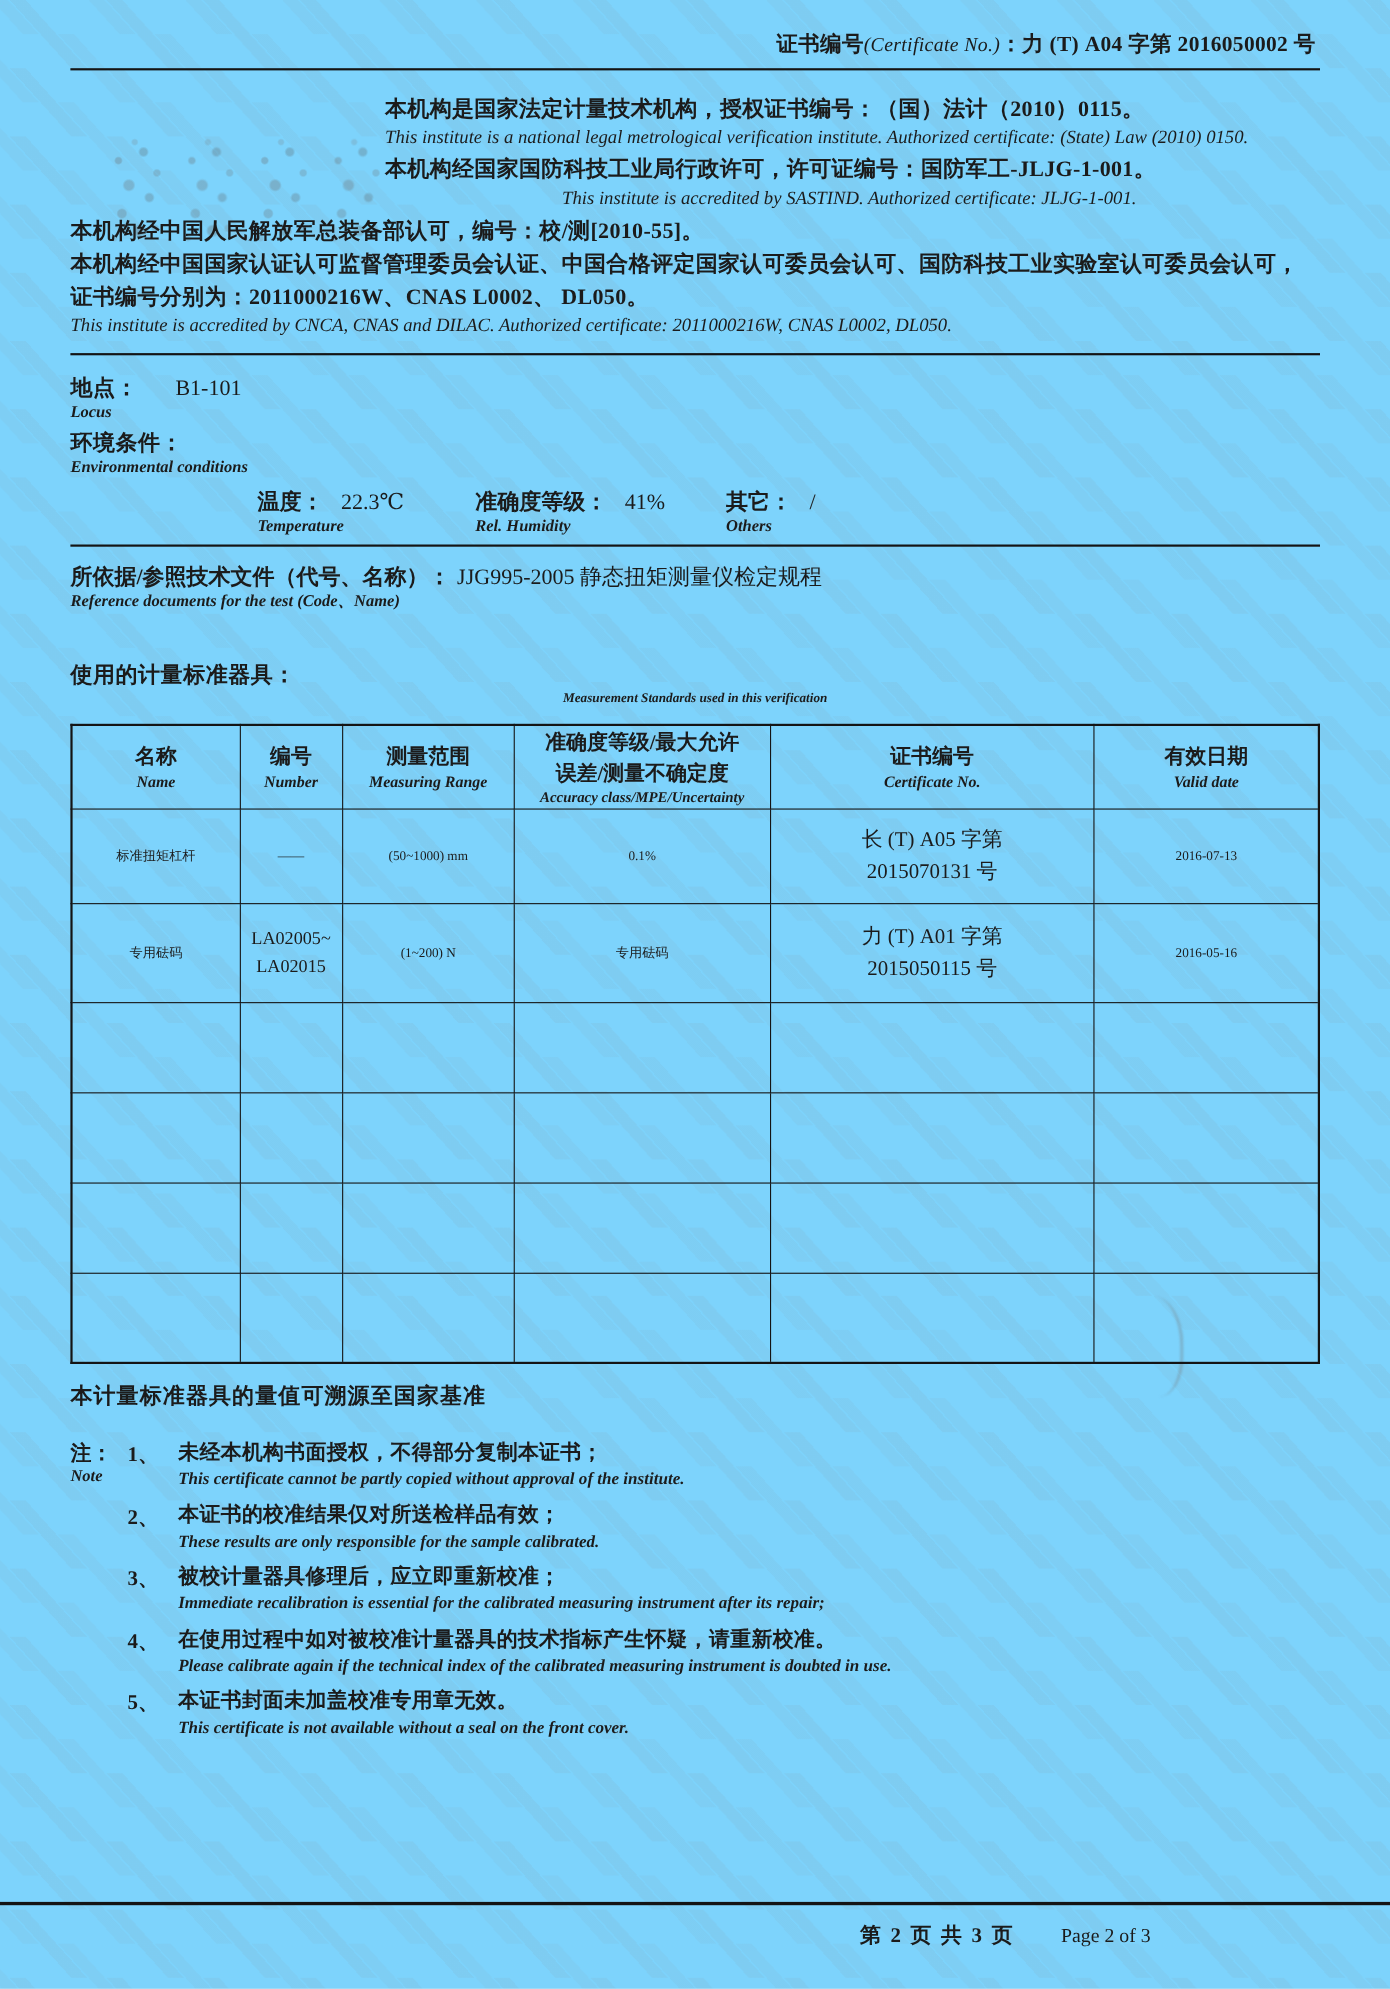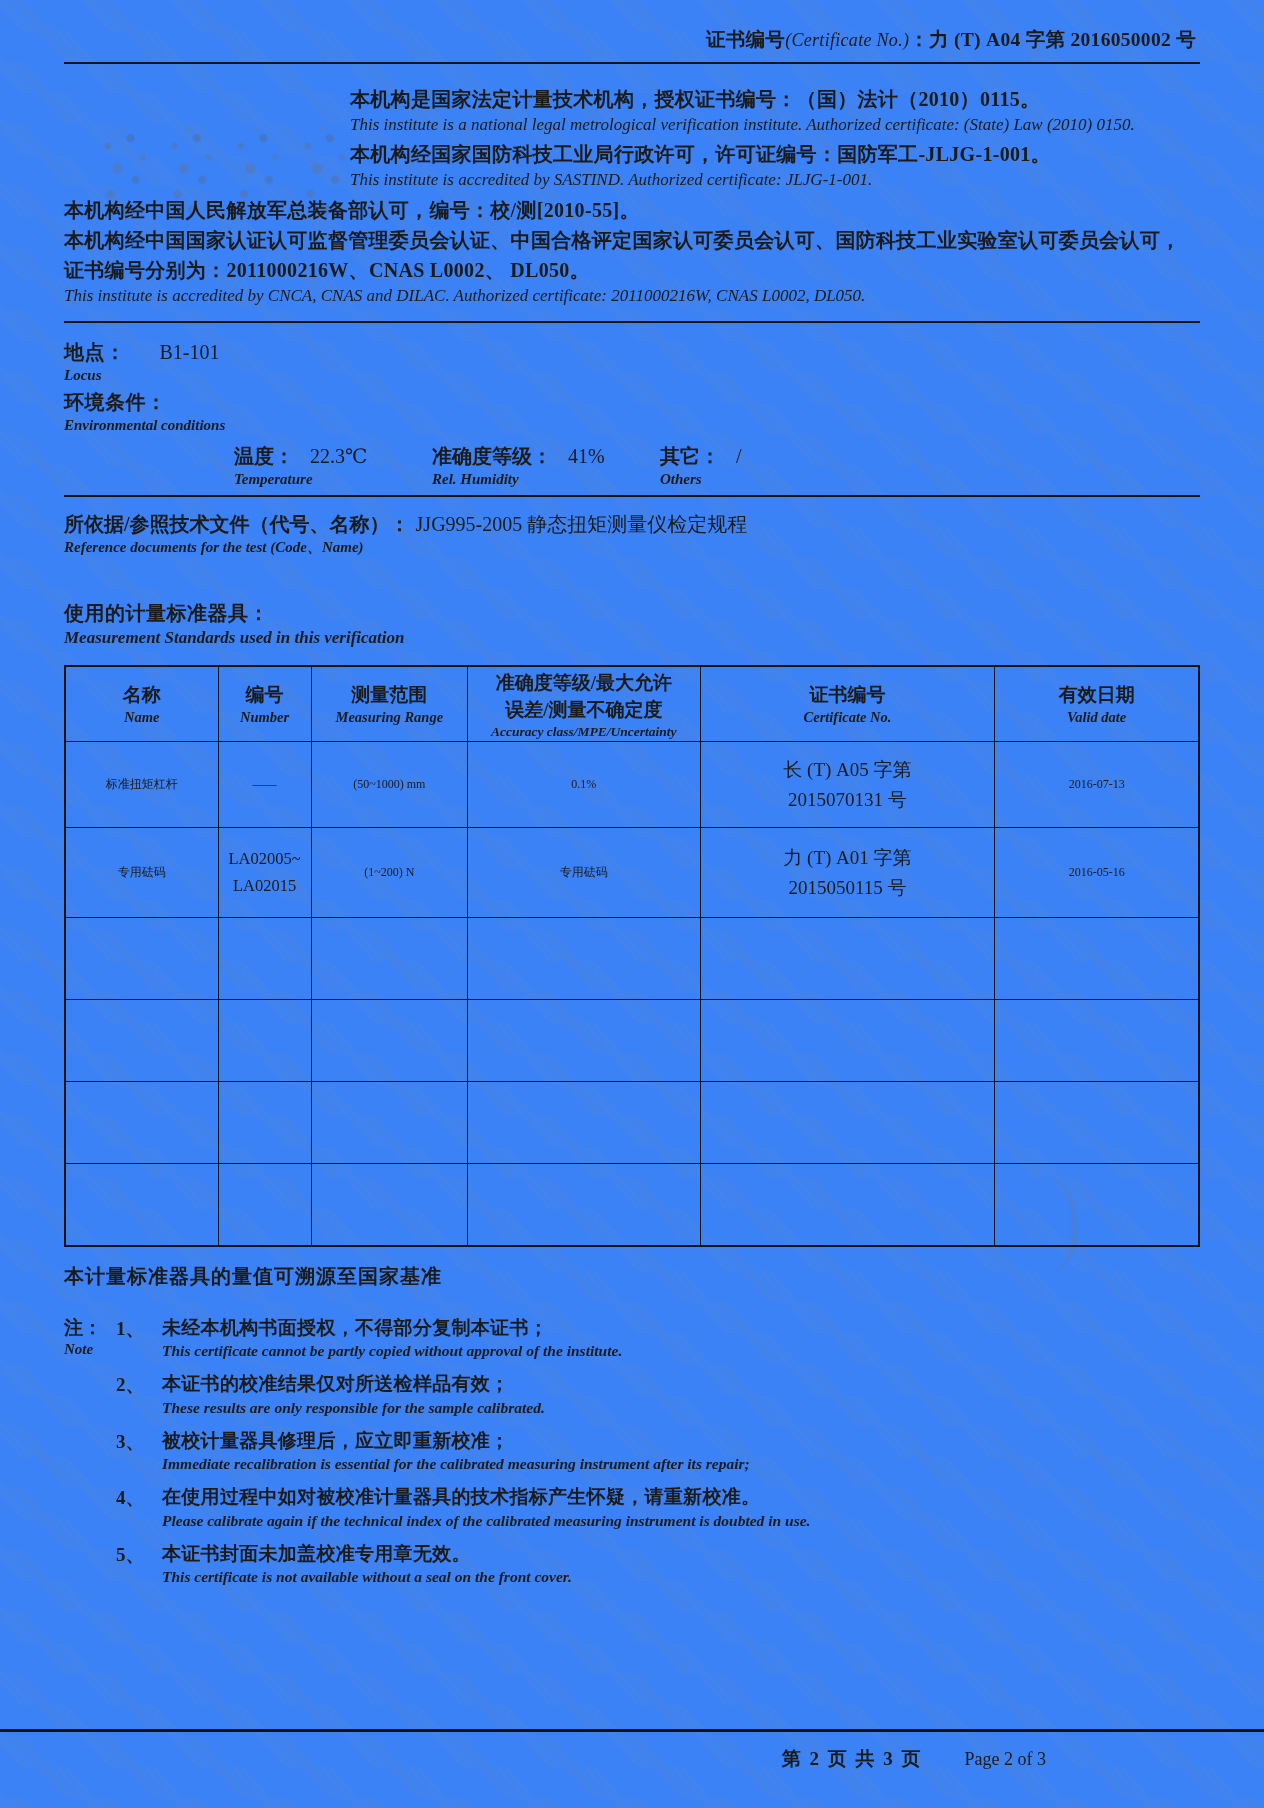--- a/index.html
+++ b/index.html
@@ -1,19 +1,19 @@
 <!DOCTYPE html>
 <html><head>
 <meta charset="utf-8">
 <style>
   * { margin:0; padding:0; box-sizing:border-box; }
   body { background:#e8e8e8; font-family:"Liberation Serif","DejaVu Serif",serif; }
   .page {
     position:relative; width:1264px; height:1808px; margin:0 auto;
-    background:#3b82f6; color:#1b1b1b; overflow:hidden;
+    background:#7dd3fc; color:#1b1b1b; overflow:hidden;
   }
   .watermark {
     position:absolute; inset:0; z-index:0; pointer-events:none;
     background-image:
       linear-gradient(48deg, transparent 45%, rgba(135,135,135,0.09) 45%, rgba(135,135,135,0.09) 55%, transparent 55%),
       linear-gradient(48deg, transparent 45%, rgba(135,135,135,0.07) 45%, rgba(135,135,135,0.07) 55%, transparent 55%);
     background-size: 88px 62px, 88px 62px;
     background-position: 0 0, 44px 31px;
   }
   .content { position:relative; z-index:1; padding:26px 64px 0 64px; }
@@ -126,21 +126,21 @@
   <div class="content">
 
     <div class="cert-line"><span class="zh">证书编号</span><span class="en-i">(Certificate No.)</span><span class="zh">：</span><span class="zh">力 (T) A04 字第 2016050002 号</span></div>
 
     <hr class="rule">
 
     <div class="accr-indent">
       <div class="p-zh">本机构是国家法定计量技术机构，授权证书编号：（国）法计（2010）0115。</div>
       <div class="p-en">This institute is a national legal metrological verification institute.  Authorized certificate: (State) Law (2010) 0150.</div>
       <div class="p-zh">本机构经国家国防科技工业局行政许可，许可证编号：国防军工-JLJG-1-001。</div>
-      <div class="p-en" style="text-align:left;">This institute is accredited by SASTIND. Authorized certificate: JLJG-1-001.</div>
+      <div class="p-en" style="text-align:center;">This institute is accredited by SASTIND. Authorized certificate: JLJG-1-001.</div>
     </div>
 
     <div class="accr-full">
       <div class="p-zh">本机构经中国人民解放军总装备部认可，编号：校/测[2010-55]。</div>
       <div class="p-zh">本机构经中国国家认证认可监督管理委员会认证、中国合格评定国家认可委员会认可、国防科技工业实验室认可委员会认可，证书编号分别为：2011000216W、CNAS L0002、 DL050。</div>
       <div class="p-en" style="text-align:left;">This institute is accredited by CNCA, CNAS and DILAC. Authorized certificate: 2011000216W, CNAS L0002, DL050.</div>
     </div>
 
     <hr class="rule" style="margin-top:14px;">
 
@@ -174,21 +174,21 @@
     <div class="ref">
       <div class="ref-line">
         <span class="zh">所依据/参照技术文件（代号、名称）：</span>
         <span class="val">JJG995-2005 静态扭矩测量仪检定规程</span>
       </div>
       <div class="lbl-en">Reference documents for the test (Code、Name)</div>
     </div>
 
     <div class="std-title">
       <div class="lbl-zh">使用的计量标准器具：</div>
-      <div class="lbl-en" style="font-size:17px;">Measurement Standards used in this verification</div>
+      <div class="lbl-en" style="font-size:12px;text-align:center;">Measurement Standards used in this verification</div>
     </div>
 
     <table class="std">
       <colgroup>
         <col style="width:13.5%">
           <col style="width:8.2%">
           <col style="width:13.8%">
           <col style="width:20.5%">
           <col style="width:26%">
           <col style="width:18%">

